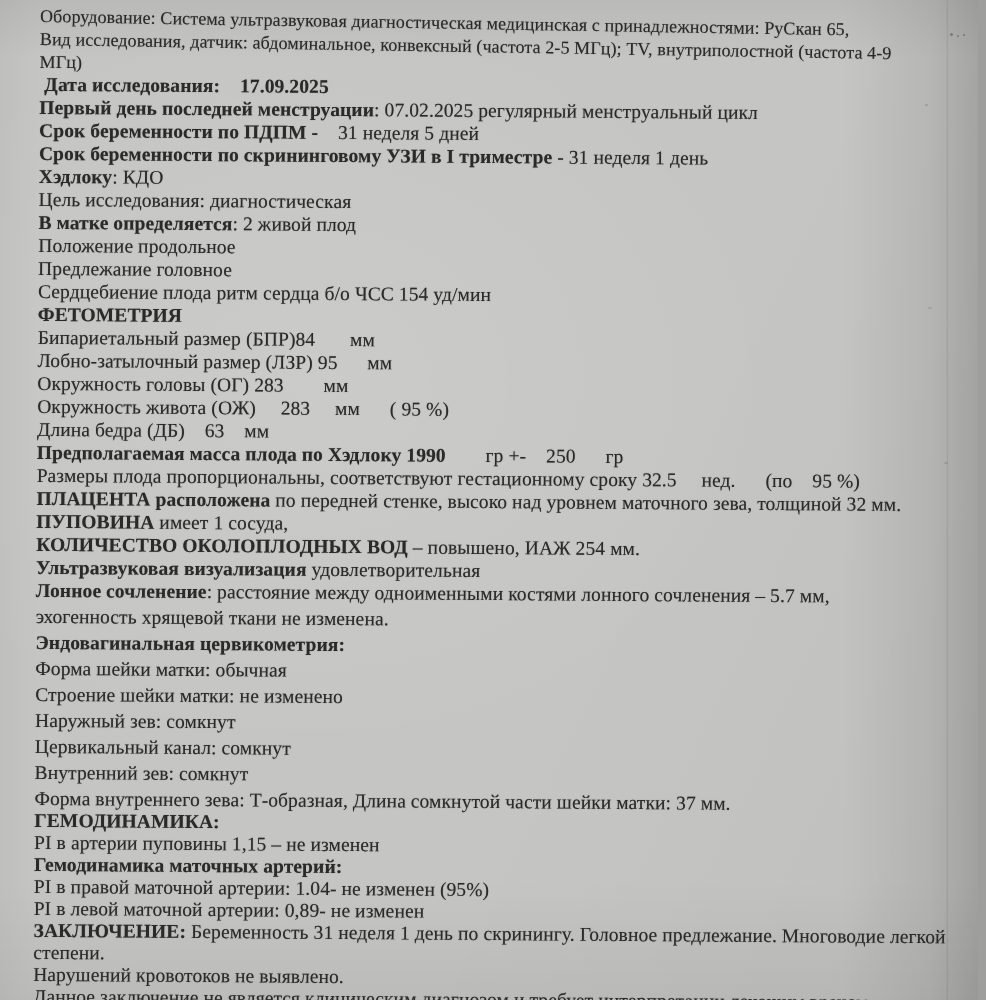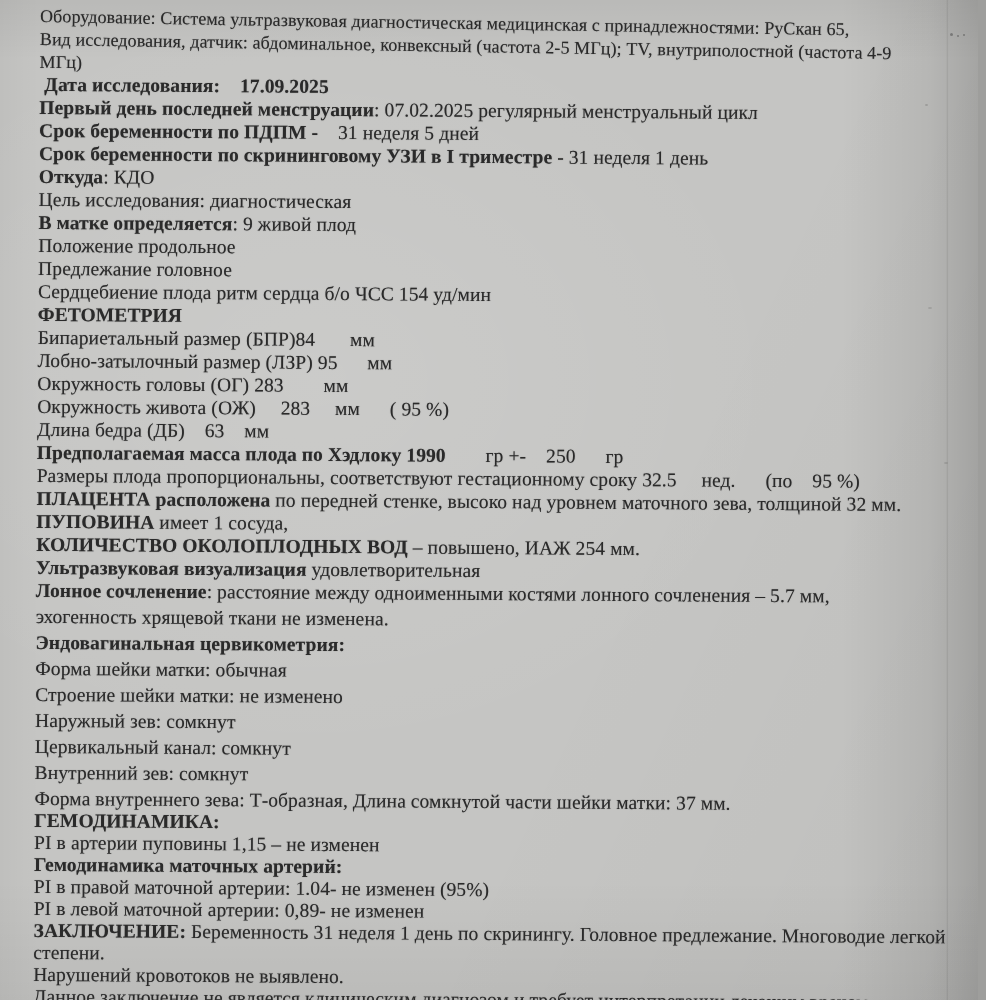--- a/index.html
+++ b/index.html
@@ -57,23 +57,23 @@
 
 <div class="photo">
   <div class="doc">
       <div class="doc-line sm tilt"><span class="seg">Оборудование: Система ультразвуковая диагностическая медицинская с принадлежностями: РуСкан 65,</span></div>
       <div class="doc-line sm tilt"><span class="seg">Вид исследования, датчик: абдоминальное, конвексный (частота 2-5 МГц); TV, внутриполостной (частота 4-9</span></div>
       <div class="doc-line sm"><span class="seg">МГц)</span></div>
       <div class="doc-line"><span class="seg bold"> Дата исследования:    17.09.2025</span></div>
       <div class="doc-line"><span class="seg bold">Первый день последней менструации</span><span class="seg">: 07.02.2025 регулярный менструальный цикл</span></div>
       <div class="doc-line"><span class="seg bold">Срок беременности по ПДПМ - </span><span class="seg">   31 неделя 5 дней</span></div>
       <div class="doc-line"><span class="seg bold">Срок беременности по скрининговому УЗИ в I триместре</span><span class="seg"> - 31 неделя 1 день</span></div>
-      <div class="doc-line"><span class="seg bold">Откуда</span><span class="seg">: КДО</span></div>
+      <div class="doc-line"><span class="seg bold">Хэдлоку</span><span class="seg">: КДО</span></div>
       <div class="doc-line"><span class="seg">Цель исследования: диагностическая</span></div>
-      <div class="doc-line"><span class="seg bold">В матке определяется</span><span class="seg">: 9 живой плод</span></div>
+      <div class="doc-line"><span class="seg bold">В матке определяется</span><span class="seg">: 2 живой плод</span></div>
       <div class="doc-line"><span class="seg">Положение продольное</span></div>
       <div class="doc-line"><span class="seg">Предлежание головное</span></div>
       <div class="doc-line"><span class="seg">Сердцебиение плода ритм сердца б/о ЧСС 154 уд/мин</span></div>
       <div class="doc-line"><span class="seg bold">ФЕТОМЕТРИЯ</span></div>
       <div class="doc-line"><span class="seg">Бипариетальный размер (БПР)84       мм</span></div>
       <div class="doc-line"><span class="seg">Лобно-затылочный размер (ЛЗР) 95      мм</span></div>
       <div class="doc-line"><span class="seg">Окружность головы (ОГ) 283        мм</span></div>
       <div class="doc-line"><span class="seg">Окружность живота (ОЖ)     283     мм      ( 95 %)</span></div>
       <div class="doc-line"><span class="seg">Длина бедра (ДБ)    63    мм</span></div>
       <div class="doc-line"><span class="seg bold">Предполагаемая масса плода по Хэдлоку 1990</span><span class="seg">        гр +-    250      гр</span></div>

